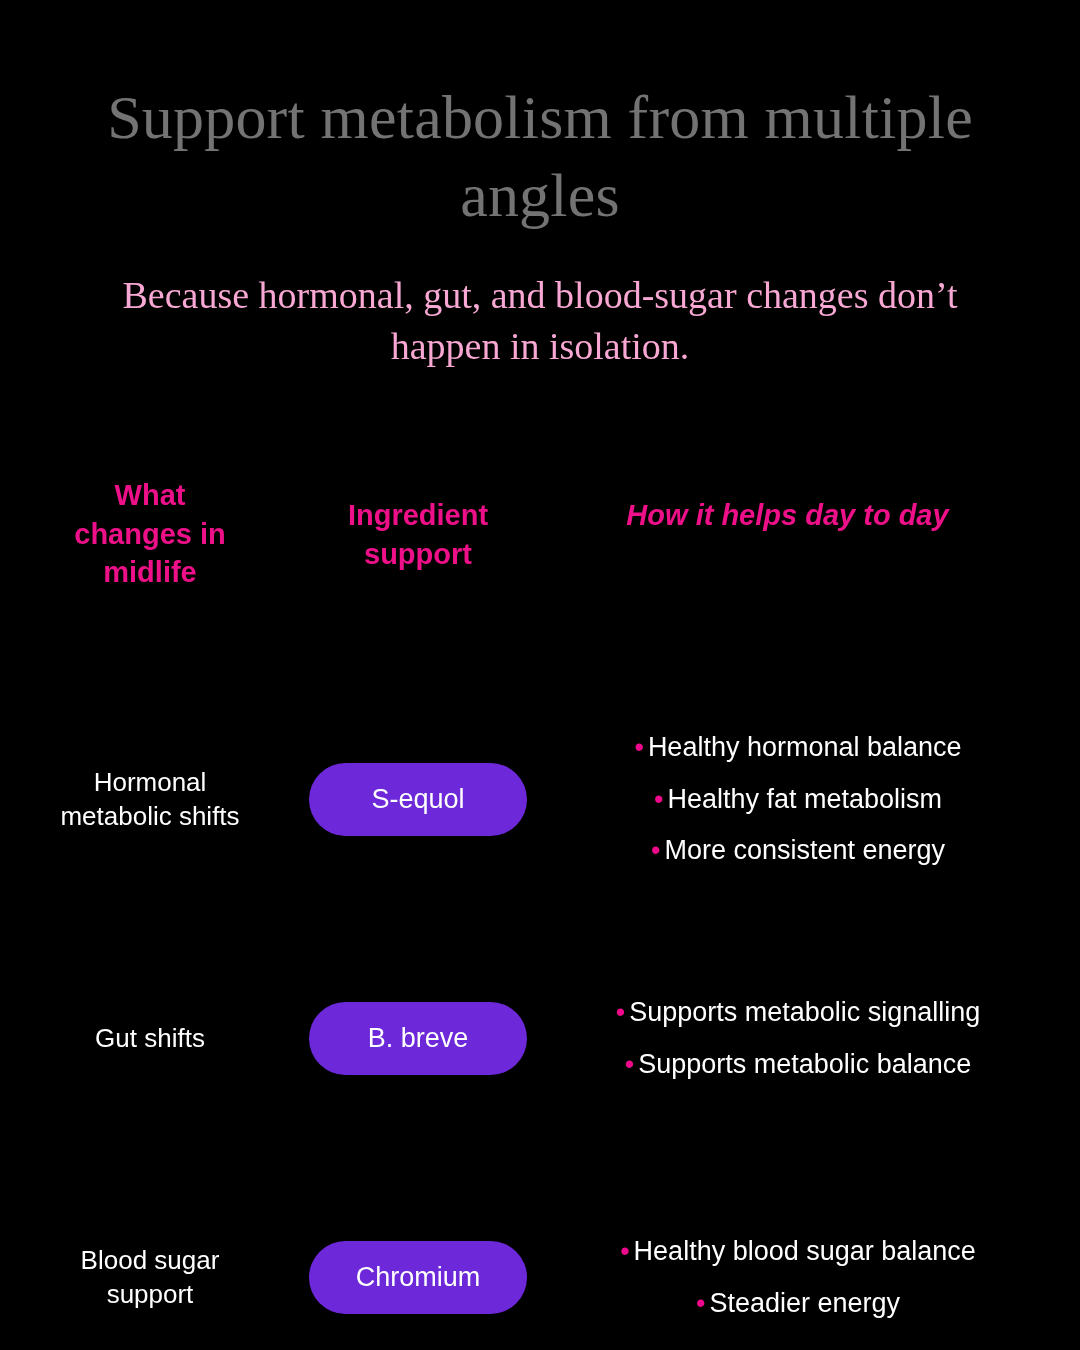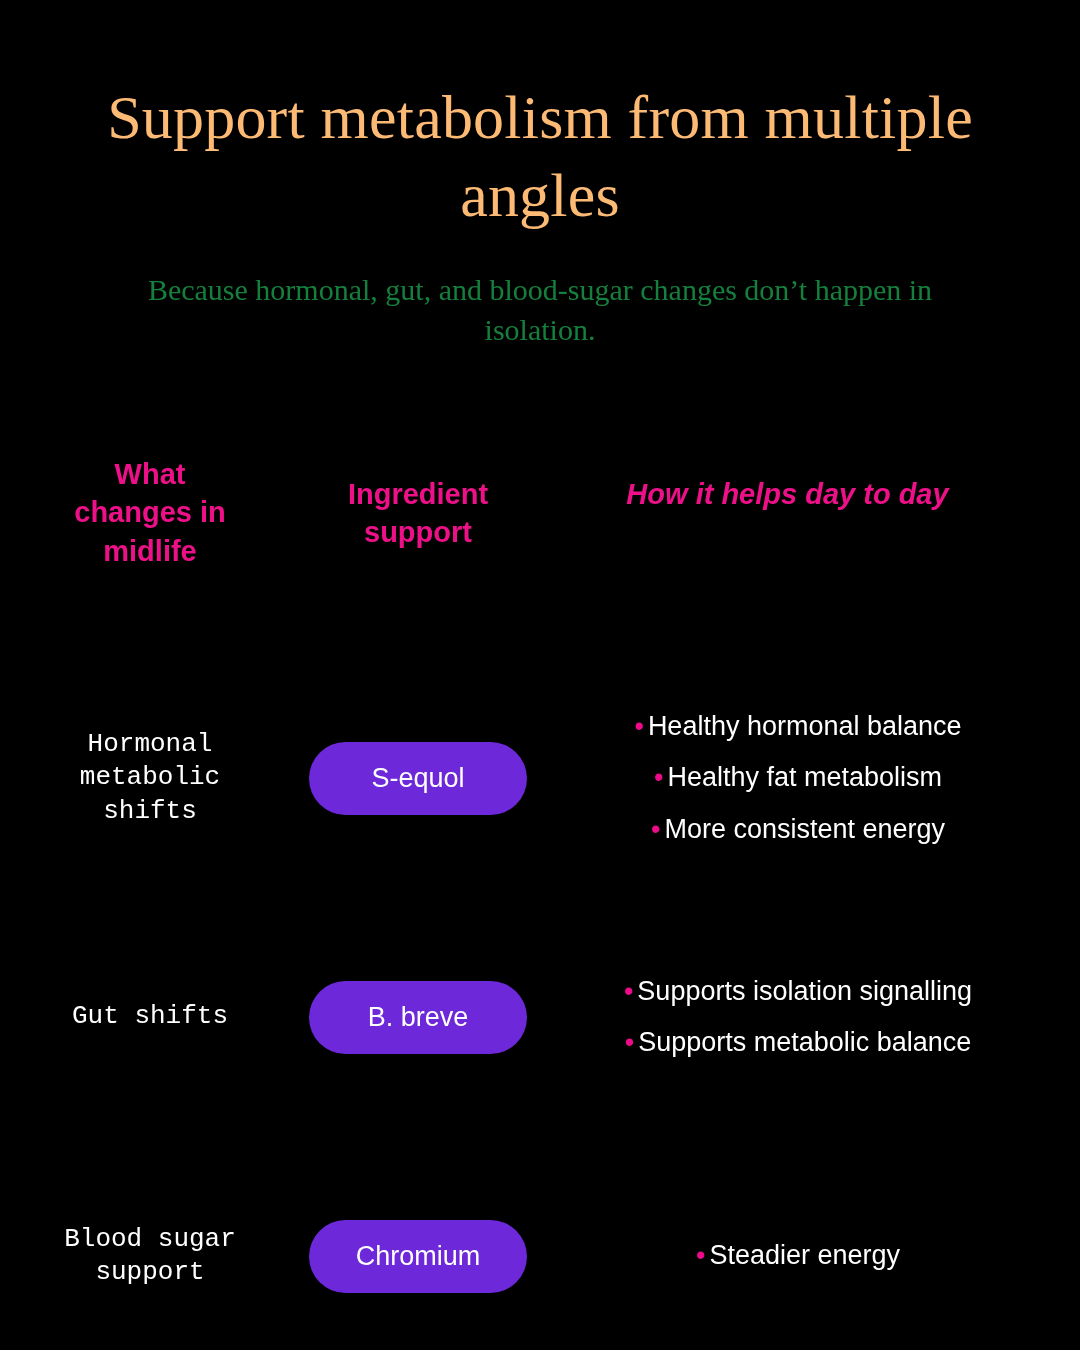--- a/index.html
+++ b/index.html
@@ -15,31 +15,31 @@
     background:#000000;
   }
 
   
   .header {
     padding-top:78px;
     text-align:center;
   }
   .title {
     font-family:"Liberation Serif", serif;
-    color:#fdba74;
+    color:#737373;
     font-size:62px;
     line-height:1.26;
     font-weight:400;
     letter-spacing:0.2px;
     padding:0 80px;
   }
   .subtitle {
     font-family:"Liberation Serif", serif;
-    color:#15803d;
-    font-size:30px;
+    color:#f9a8d4;
+    font-size:38px;
     line-height:1.33;
     font-weight:400;
     margin-top:36px;
     padding:0 100px;
   }
 
   
   .col-heads {
     margin-top:105px;
     display:flex;
@@ -63,21 +63,20 @@
     align-items:center;
     min-height:245px;
   }
   .cell-change {
     width:300px;
     padding:0 40px;
     color:#ffffff;
     font-size:26px;
     line-height:1.3;
     text-align:center;
-    font-family:Liberation Mono, monospace;
   }
   .cell-pill {
     width:236px;
     display:flex;
     justify-content:center;
   }
   .pill {
     background:#6d28d9;
     color:#ffffff;
     border-radius:40px;
@@ -139,29 +138,30 @@
         <div class="benefit"><span class="dot">•</span><span>More consistent energy</span></div>
       </div>
     </div>
 
     <div class="row row-2">
       <div class="cell-change">Gut shifts</div>
       <div class="cell-pill">
         <div class="pill">B. breve</div>
       </div>
       <div class="cell-benefits">
-        <div class="benefit"><span class="dot">•</span><span>Supports isolation signalling</span></div>
+        <div class="benefit"><span class="dot">•</span><span>Supports metabolic signalling</span></div>
         <div class="benefit"><span class="dot">•</span><span>Supports metabolic balance</span></div>
       </div>
     </div>
 
     <div class="row row-3">
       <div class="cell-change">Blood sugar support</div>
       <div class="cell-pill">
         <div class="pill">Chromium</div>
       </div>
       <div class="cell-benefits">
+        <div class="benefit"><span class="dot">•</span><span>Healthy blood sugar balance</span></div>
         <div class="benefit"><span class="dot">•</span><span>Steadier energy</span></div>
       </div>
     </div>
 
   </div>
 </div>
 
 </body></html>

